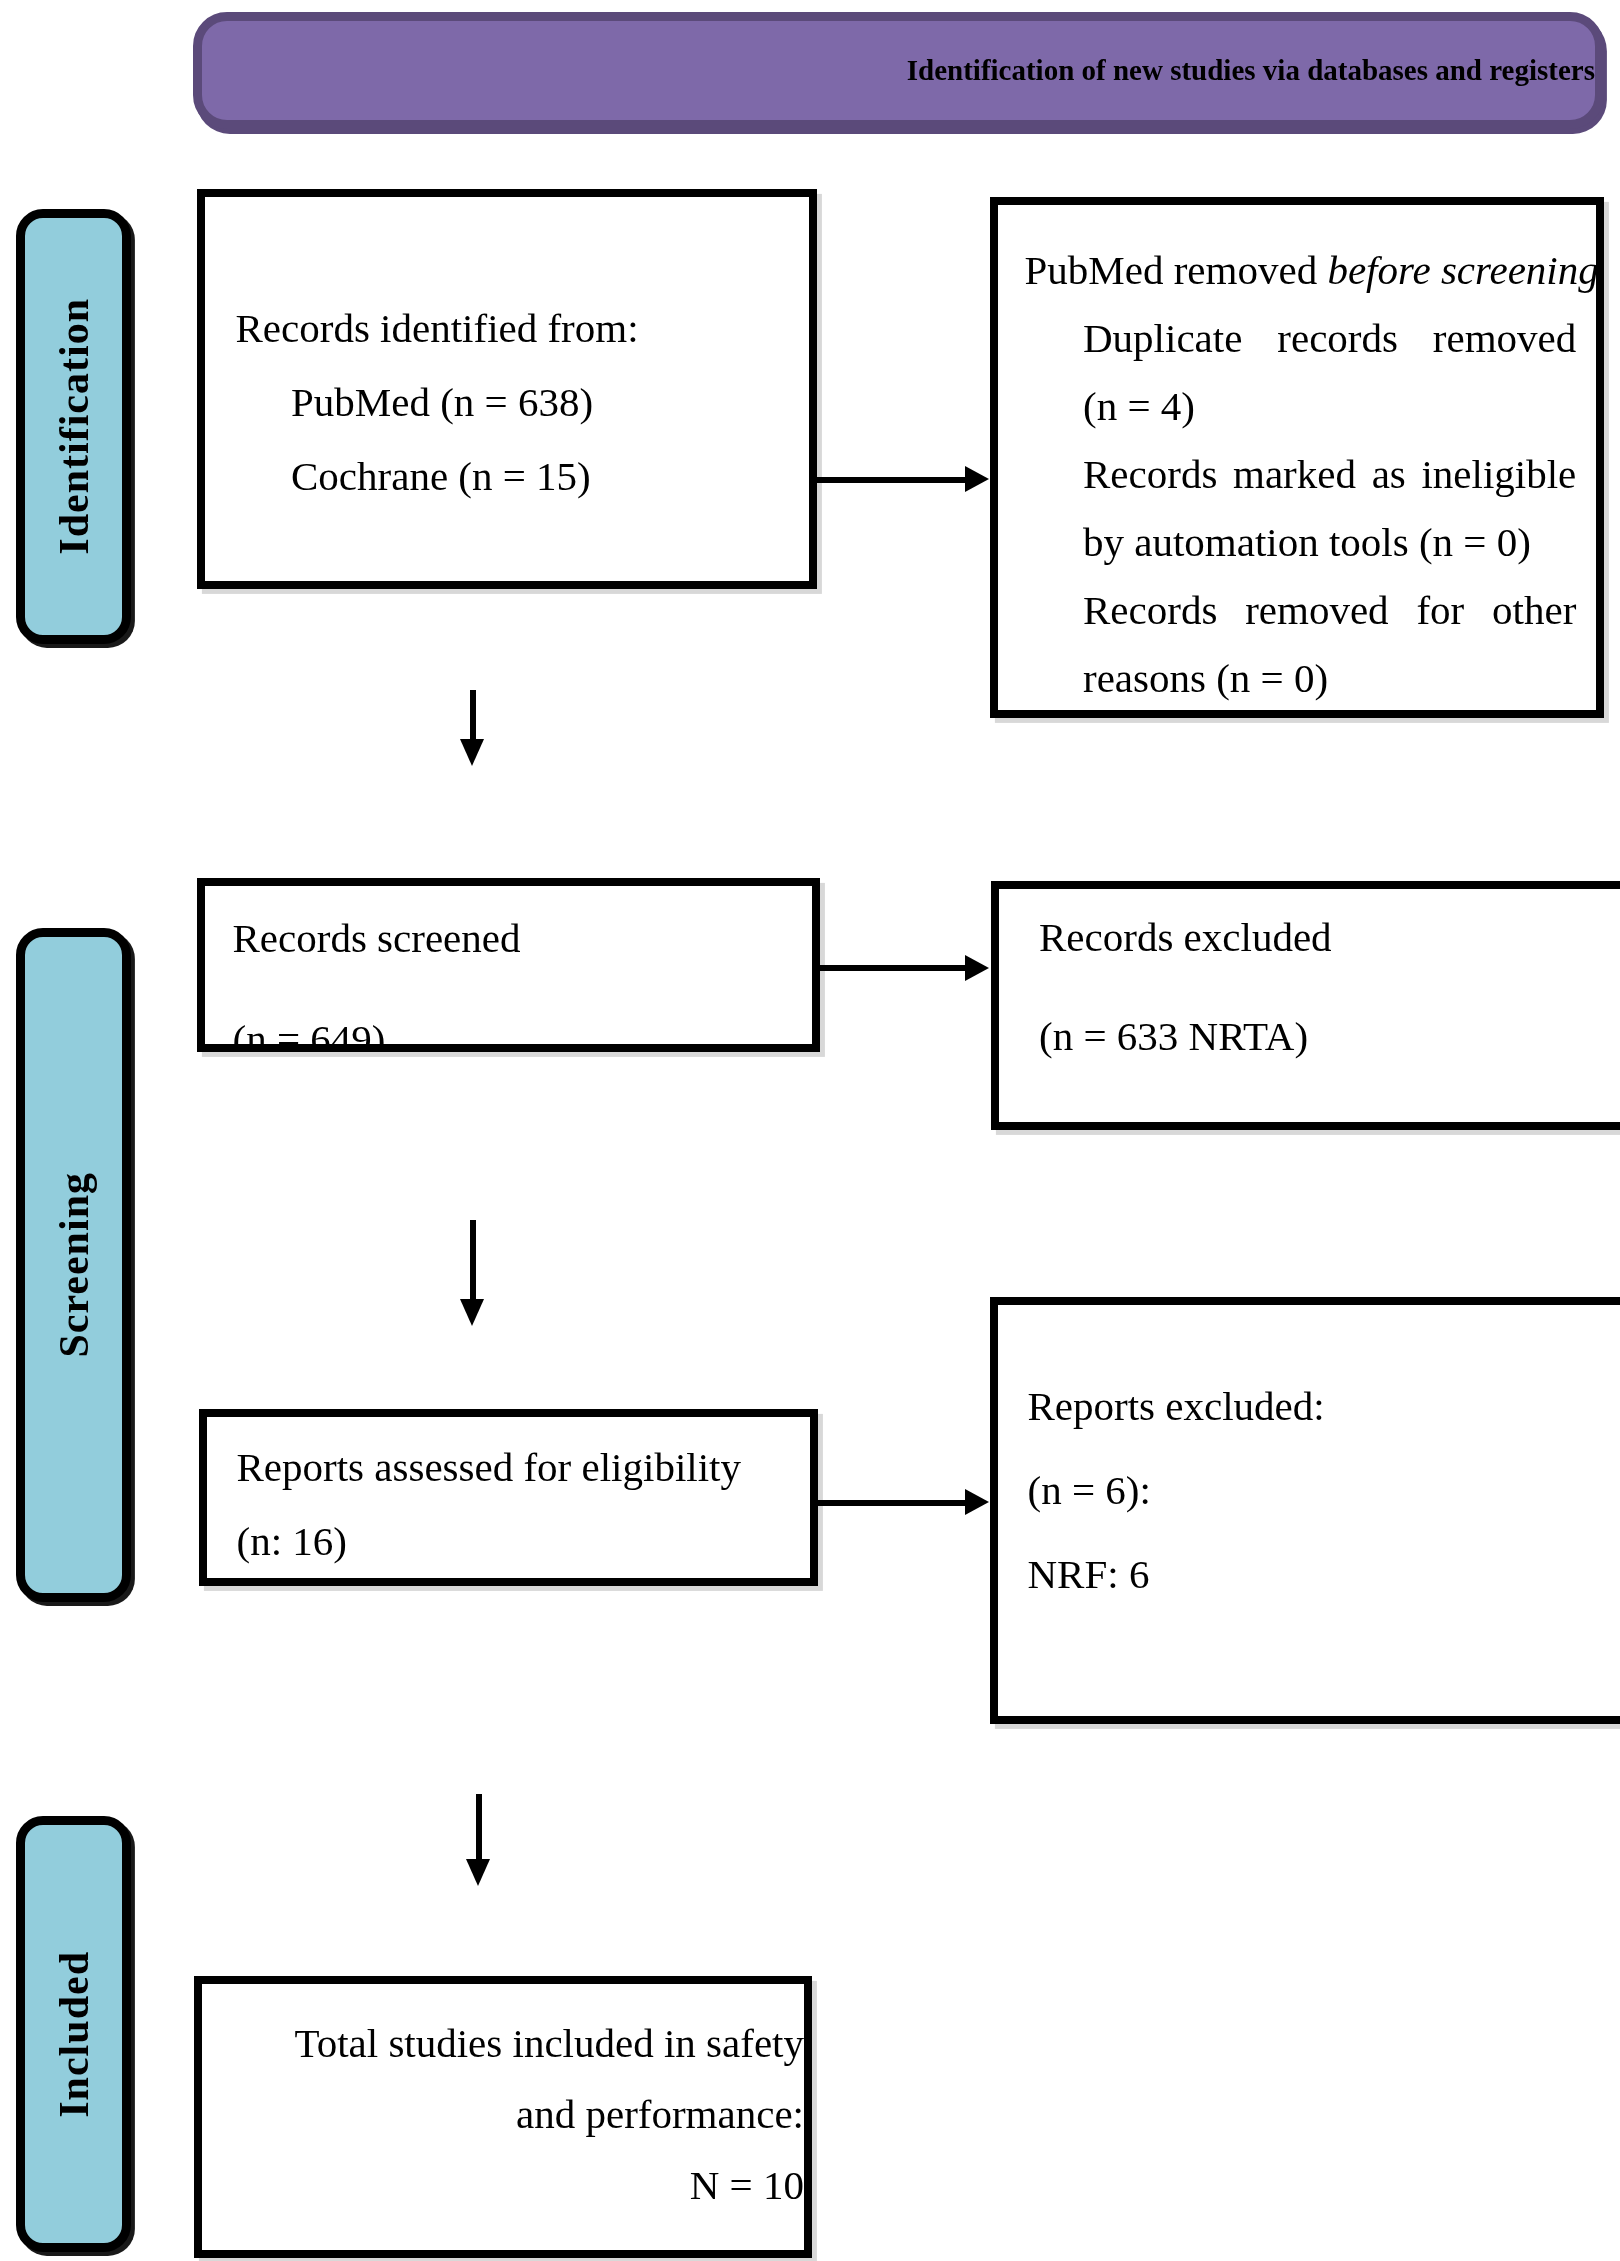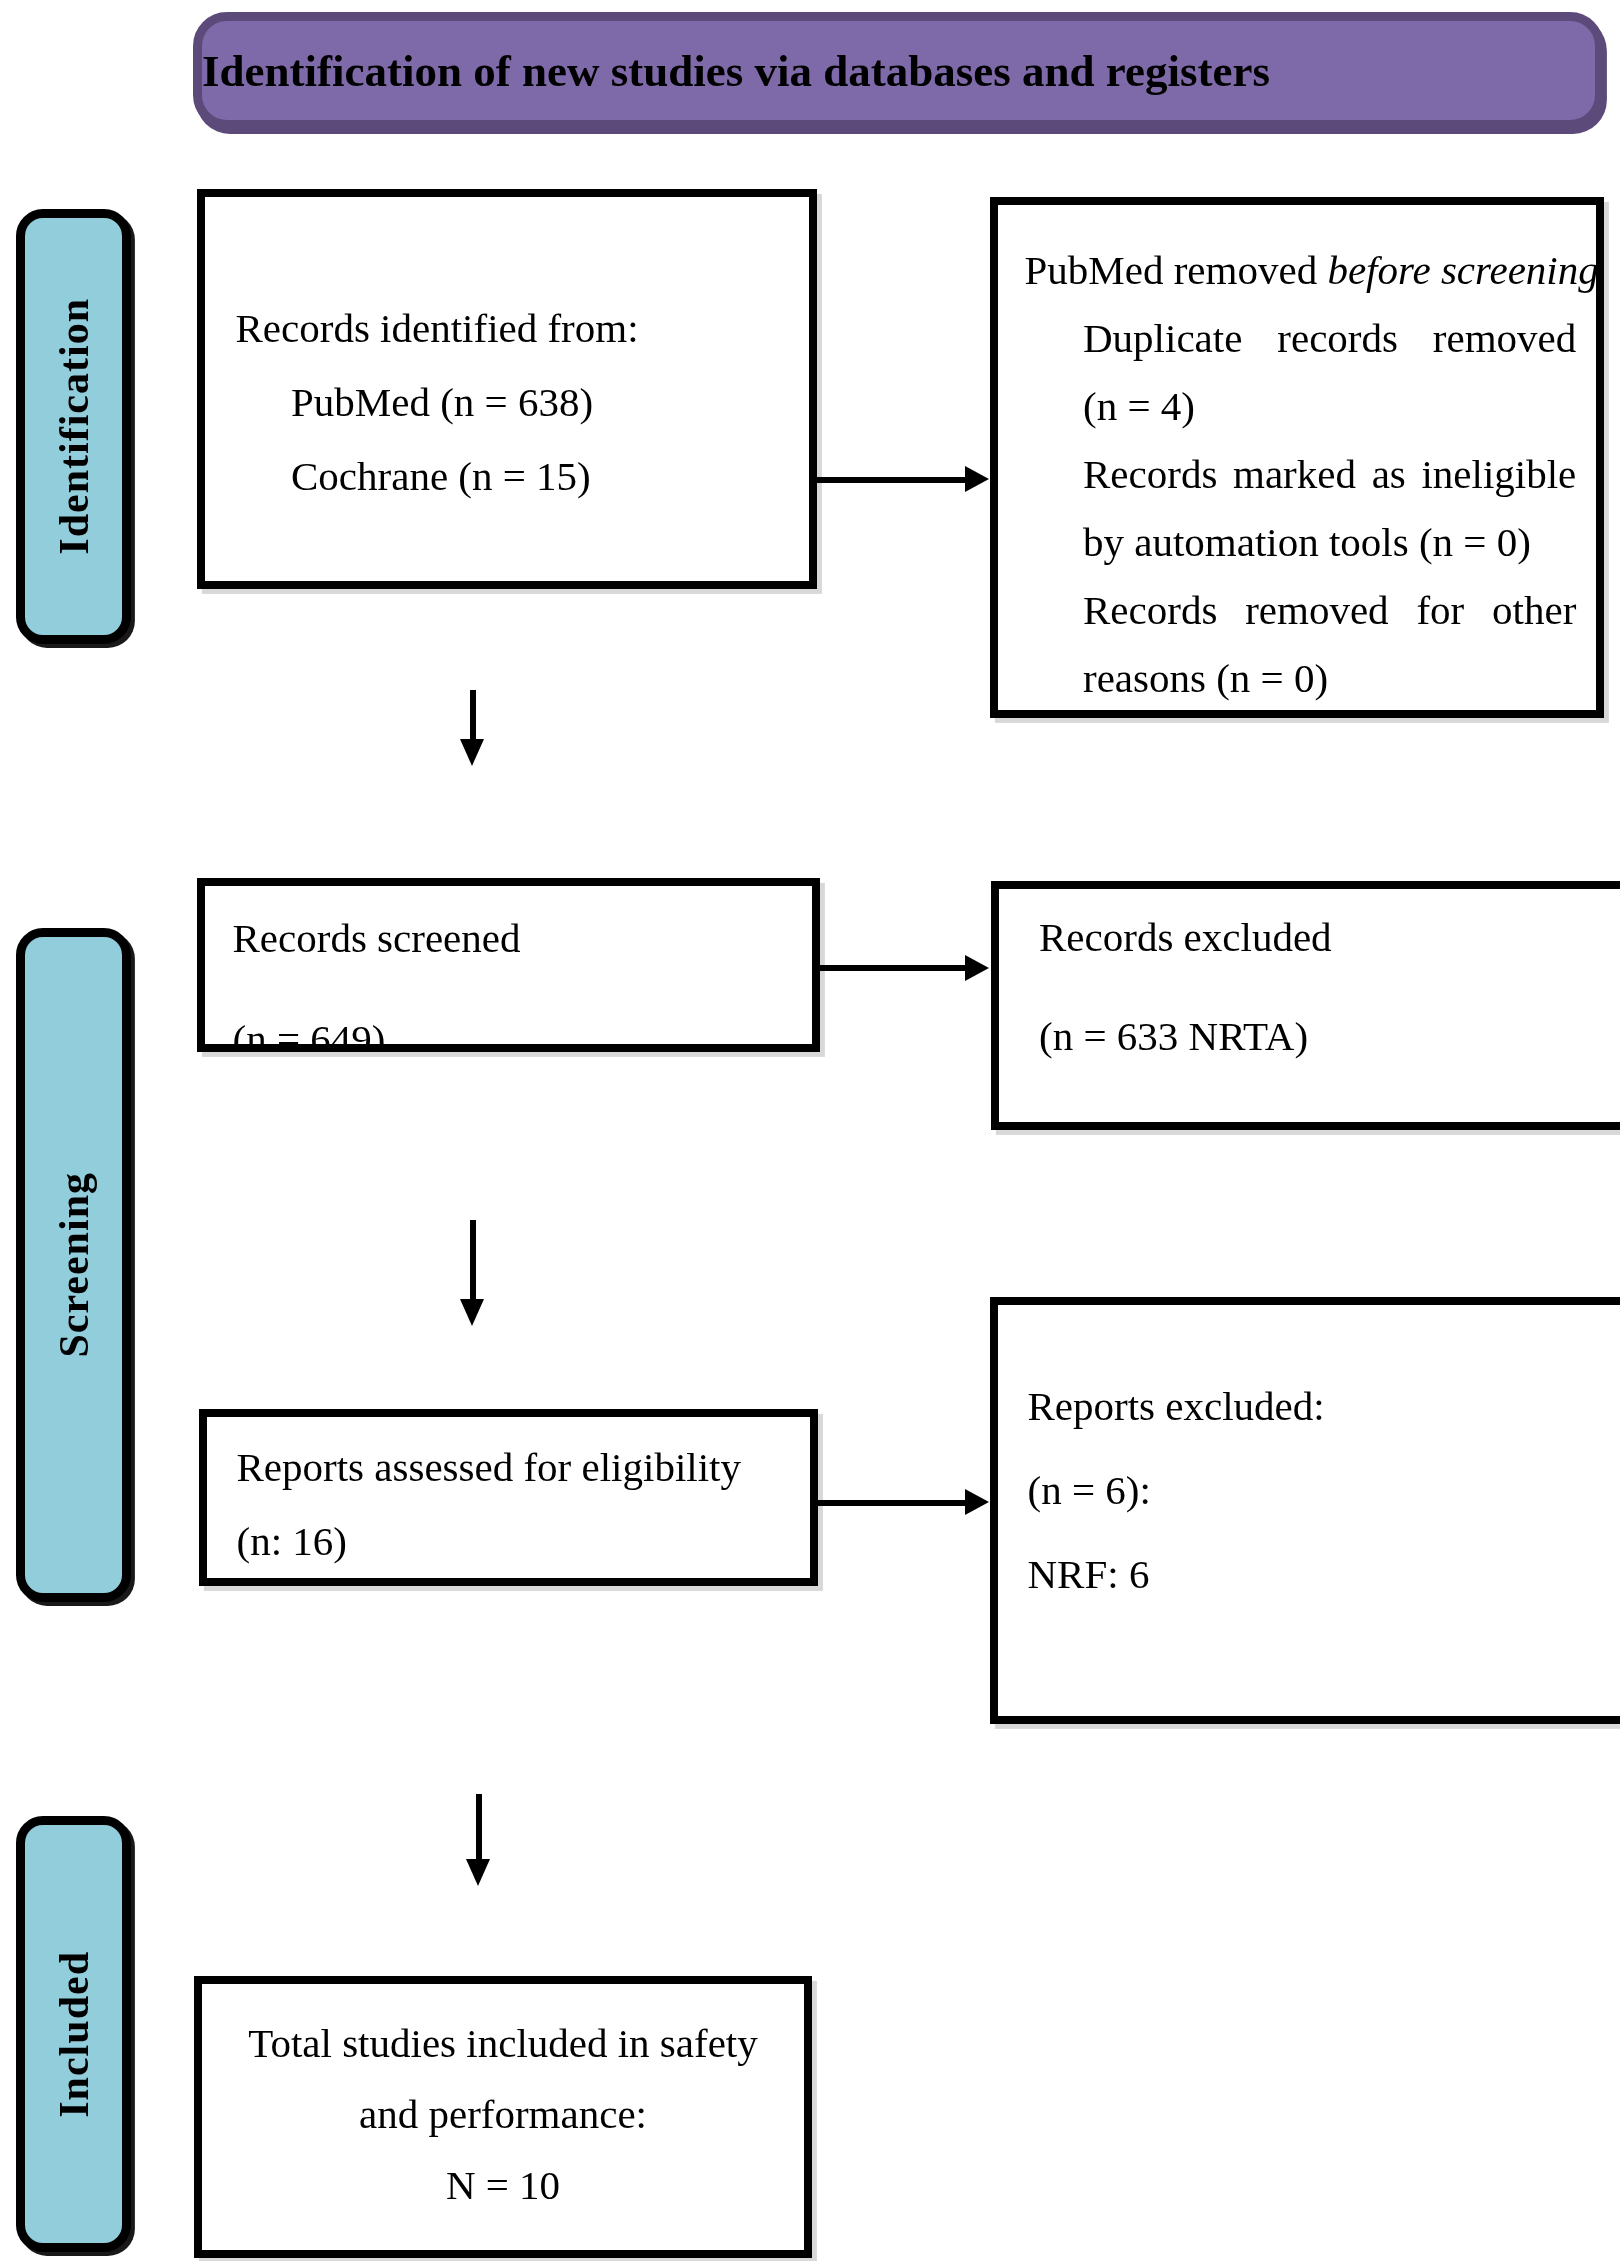--- a/index.html
+++ b/index.html
@@ -13,22 +13,22 @@
     width:1620px;height:2261px;position:relative;
     font-family:"Liberation Serif","DejaVu Serif",serif;color:#000;
   }
   .abs{position:absolute;}
   
   .header{
     left:193px;top:12.3px;width:1411px;height:117px;
     background:var(--header-fill);
     border:9.8px solid var(--header-border);
     border-radius:34px;
-    display:flex;align-items:center;justify-content:flex-start;
-    font-weight:bold;font-size:45px;
+    display:flex;align-items:center;justify-content:flex-end;
+    font-weight:bold;font-size:29px;
     box-shadow:2.9px 4.9px 0 var(--header-border);
   }
   
   .tab{
     left:16px;width:115px;
     background:var(--tab-fill);
     border:9.8px solid var(--tab-border);
     border-radius:27px;
     display:flex;align-items:center;justify-content:center;
     box-shadow:3.9px 3.9px 0 rgba(0,0,0,0.9);
@@ -58,21 +58,21 @@
   .box-records-screened{left:197px;top:878px;width:623px;height:174px;padding-top:15.2px;}
   .box-records-screened .bline{line-height:74px;margin-left:27.5px;}
   .box-records-screened .l2{margin-top:27px;}
   .box-records-excluded{left:991px;top:881px;width:739px;height:249px;padding-top:12.3px;}
   .box-records-excluded .bline{line-height:73px;margin-left:40px;}
   .box-records-excluded .l2{margin-top:25.5px;}
   .box-reports-assessed{left:199px;top:1409px;width:619px;height:177px;padding-top:12.8px;}
   .box-reports-assessed .bline{line-height:74px;margin-left:29.5px;}
   .box-reports-excluded{left:990px;top:1297px;width:732px;height:427px;padding-top:59px;}
   .box-reports-excluded .bline{line-height:84px;margin-left:29.5px;}
-  .box-total-included{left:194px;top:1976px;width:618px;height:282px;padding-top:21px;text-align:center;}
+  .box-total-included{left:194px;top:1976px;width:618px;height:282px;padding-top:21px;text-align:right;}
   .box-total-included .bline{line-height:66px;margin-top:4.9px;}
   
   .hline{height:5.9px;background:var(--arrow);}
   .vline{width:5.9px;background:var(--arrow);}
   .head-right{width:0;height:0;border-top:13.8px solid transparent;border-bottom:13.8px solid transparent;border-left:24.6px solid var(--arrow);}
   .head-down{width:0;height:0;border-left:12.8px solid transparent;border-right:12.8px solid transparent;border-top:27px solid var(--arrow);}
   i{font-style:italic;}
 </style>
 </head>
 <body>

